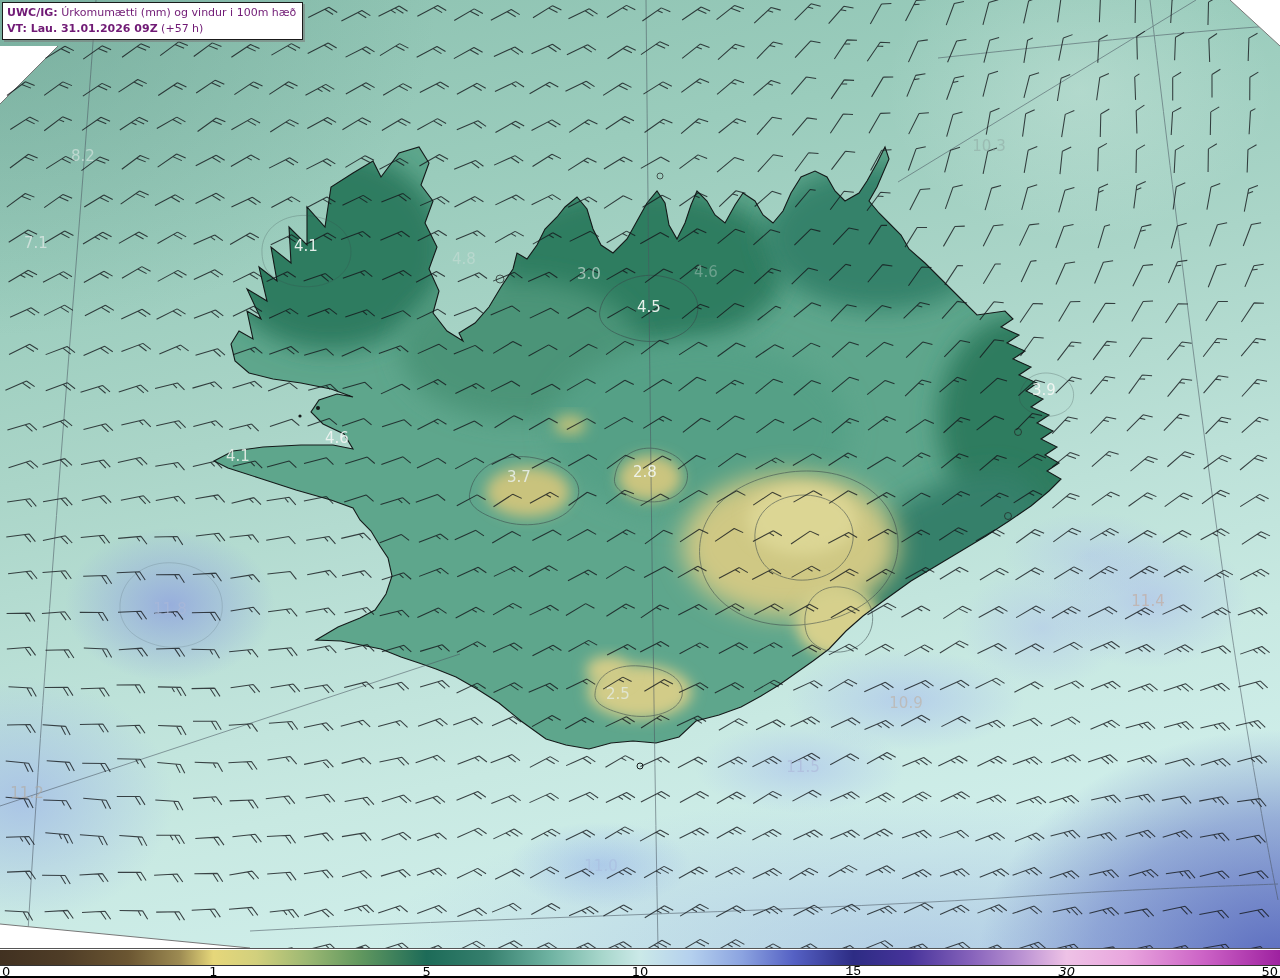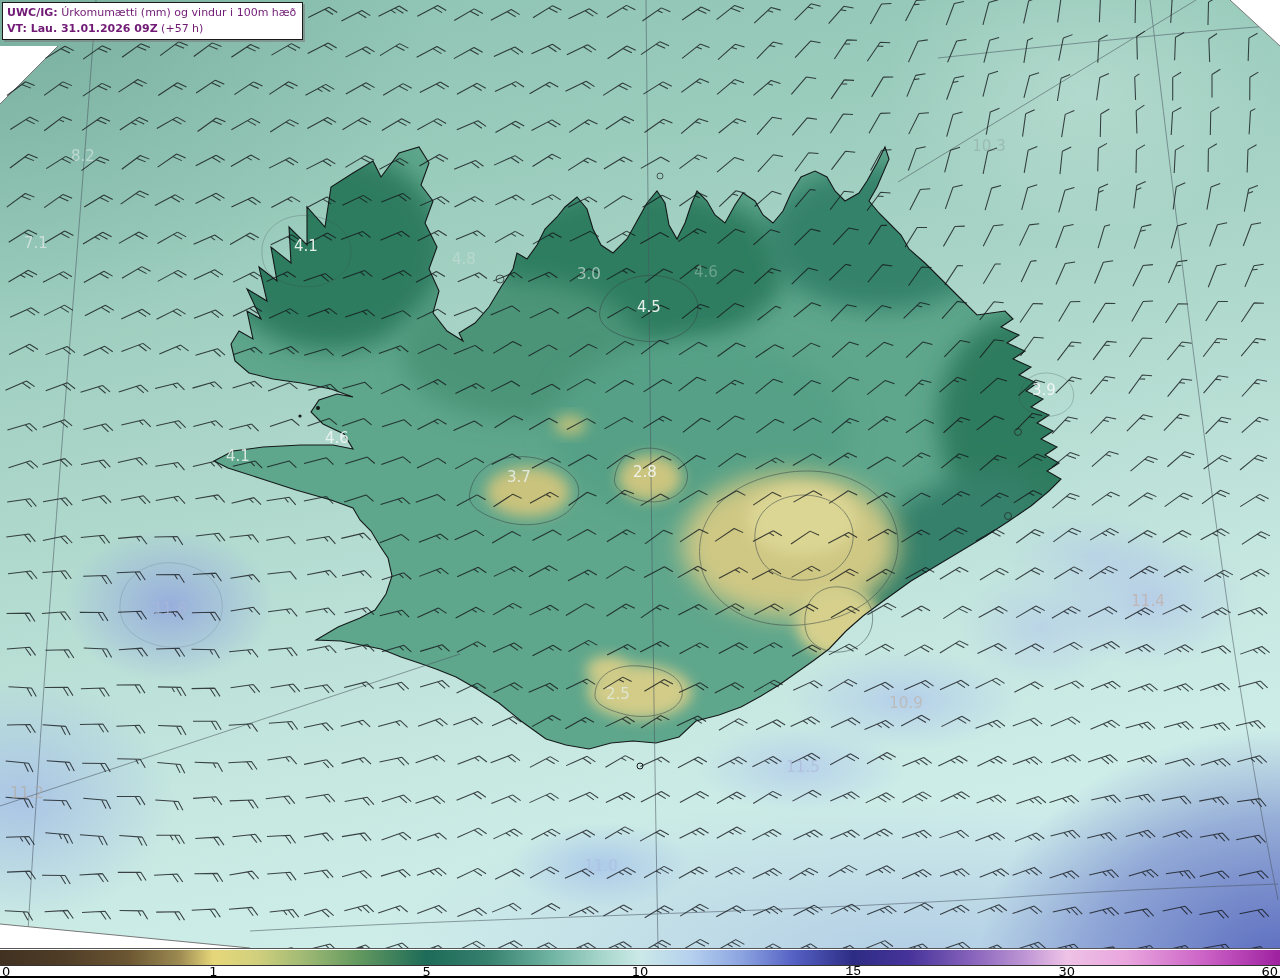--- a/index.html
+++ b/index.html
@@ -2778,18 +2778,18 @@
   </div>
 
   <div id="cbar-wrap">
     <div id="cbar" style="background: linear-gradient(to right, rgb(65, 49, 33) 0%, rgb(79, 61, 39) 5%, rgb(107, 86, 50) 10%, rgb(156, 138, 82) 14%, rgb(230, 215, 122) 16.67%, rgb(210, 208, 125) 20%, rgb(156, 184, 115) 24%, rgb(99, 153, 95) 28%, rgb(29, 107, 88) 33.33%, rgb(53, 127, 109) 38%, rgb(111, 179, 162) 43%, rgb(167, 214, 203) 47%, rgb(203, 233, 232) 50%, rgb(180, 208, 238) 54%, rgb(139, 163, 224) 58%, rgb(85, 97, 196) 62%, rgb(45, 44, 132) 66.67%, rgb(70, 51, 154) 71%, rgb(136, 100, 188) 76%, rgb(189, 149, 212) 80%, rgb(238, 194, 230) 83.33%, rgb(233, 166, 222) 88%, rgb(204, 99, 198) 94%, rgb(158, 33, 160) 100%);"></div>
     <div id="cbar-labels">
         <span class="first" style="left: 2px;">0</span>
         <span style="left: 16.6667%;">1</span>
         <span style="left: 33.3333%;">5</span>
         <span style="left: 50%;">10</span>
         <span style="left: 66.6667%; font-family: Liberation Mono, monospace;">15</span>
-        <span style="left: 83.3333%;">30</span>
-        <span class="last" style="left: calc(100% - 2px);">60</span>
+        <span style="left: 83.3333%; font-style: italic;">30</span>
+        <span class="last" style="left: calc(100% - 2px);">50</span>
       </div>
   </div>
   <div id="bottom-line"></div>
 </div>
 
 </body></html>

